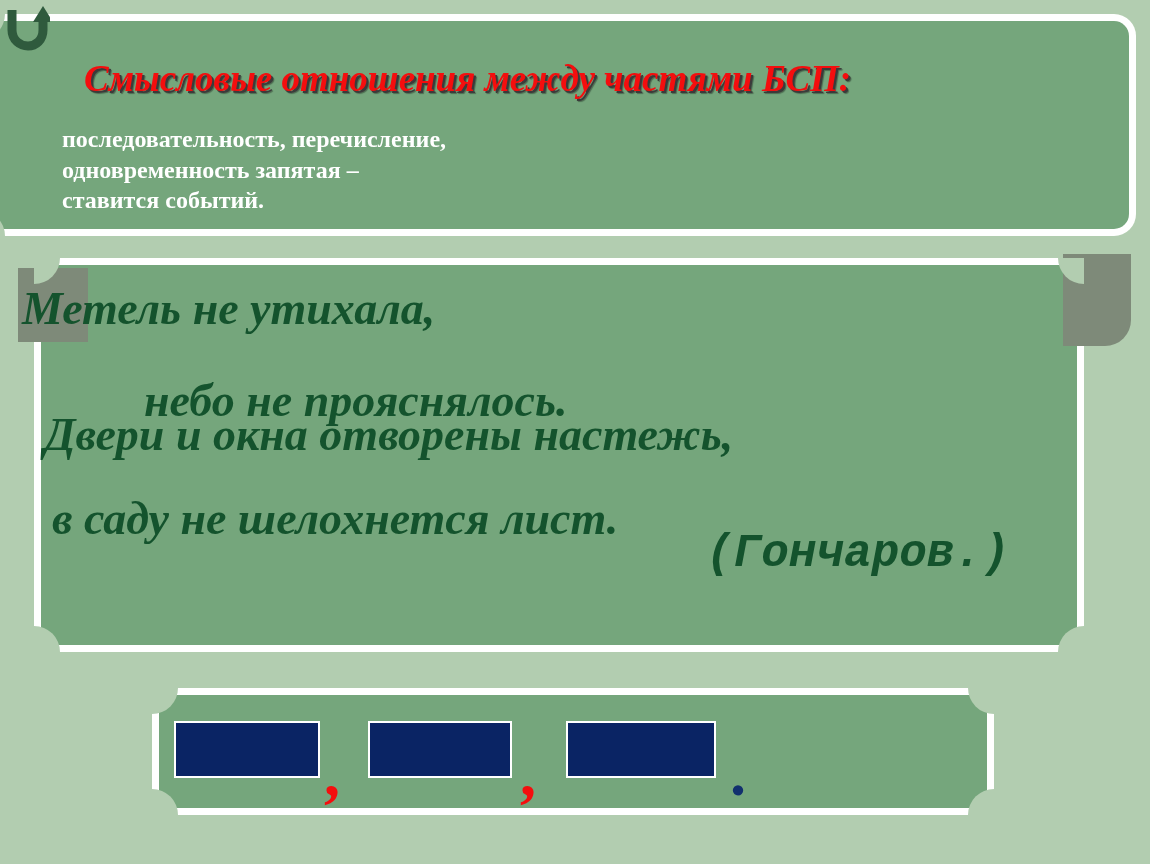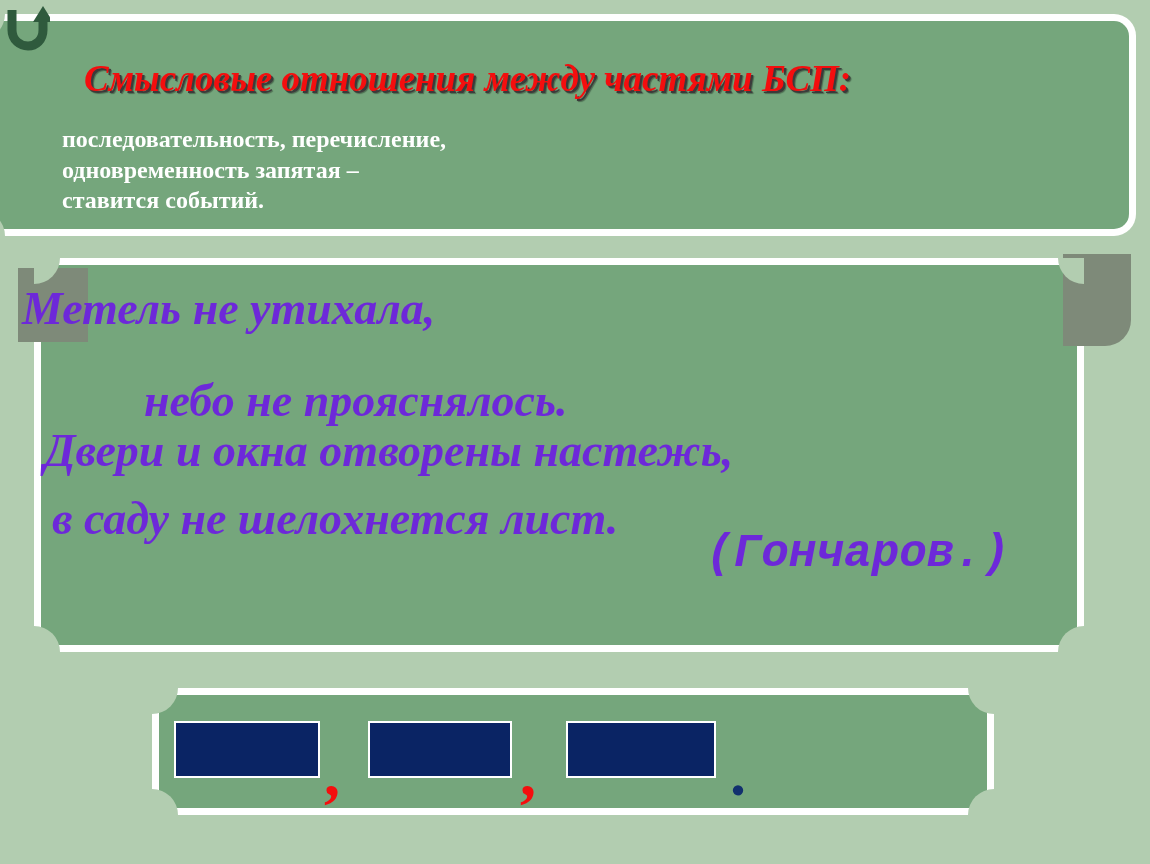--- a/index.html
+++ b/index.html
@@ -128,31 +128,31 @@
     color: #ffffff;
     font-size: 24px;
     font-weight: bold;
     line-height: 1.28;
     z-index: 20;
   }
   #rule-body div { white-space: nowrap; }
 
   .example-text {
     position: absolute;
-    color: #6d28d9;
+    color: #14532d;
     font-weight: bold;
     font-style: italic;
     font-size: 46px;
     line-height: 1;
     white-space: nowrap;
     z-index: 20;
   }
   #ex-line-1 { left: 22px;  top: 286px; }
   #ex-line-2 { left: 144px; top: 362px; margin-top: 16px; }
-  #ex-line-3 { left: 44px;  top: 428px; }
+  #ex-line-3 { left: 44px;  top: 412px; }
   #ex-line-4 { left: 52px;  top: 496px; }
   #ex-author { left: 706px; top: 531px; font-family: Liberation Mono, monospace; }
 
   
   #scheme {
     position: absolute;
     left: 152px;
     top: 688px;
     width: 842px;
     height: 127px;

